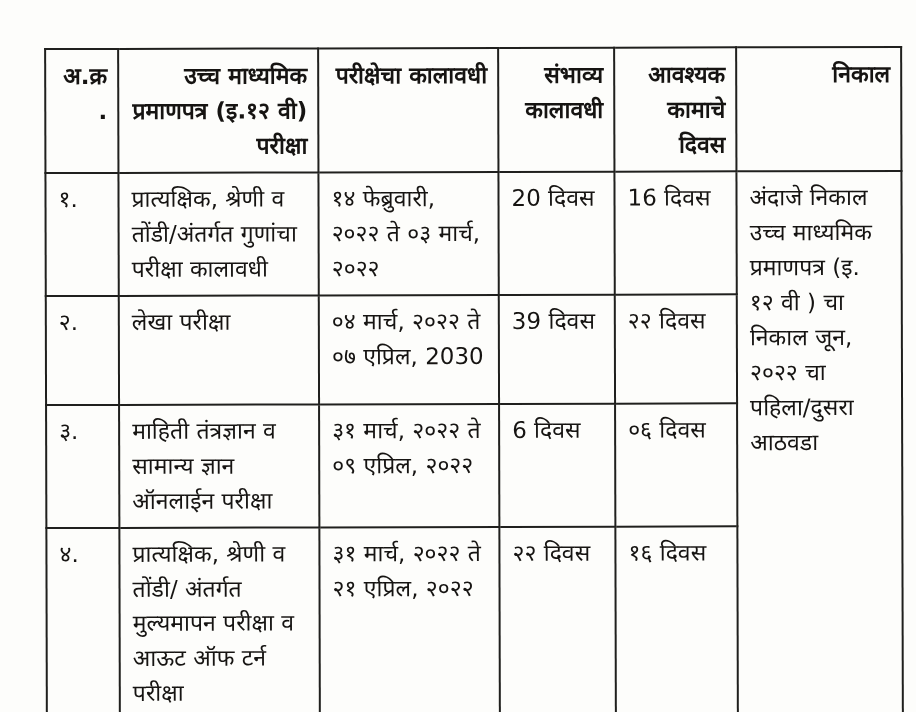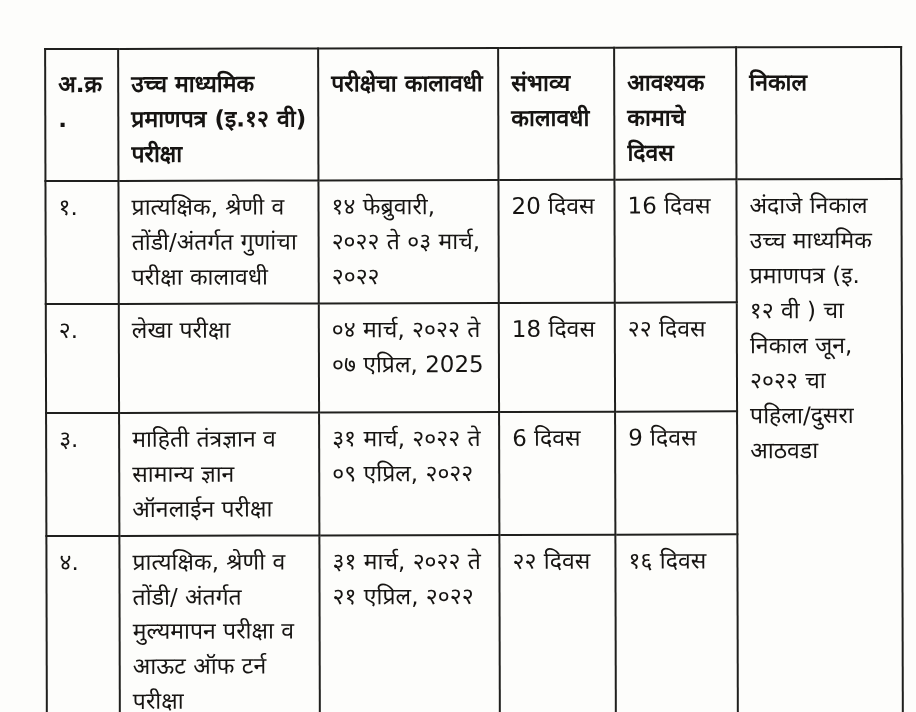--- a/index.html
+++ b/index.html
@@ -26,22 +26,22 @@
   table.schedule th, table.schedule td {
     border: 2.5px solid #20201e;
     vertical-align: top;
     font-size: 23px;
     line-height: 1.52;
     padding: 8px 10px 8px 12px;
     word-wrap: break-word;
   }
   table.schedule th {
     font-weight: bold;
-    text-align: left;
-    padding-top: 17px;
+    text-align: right;
+    padding-top: 9px;
   }
   th.col-sr  { width: 73px;  text-align: left; padding-left: 12px; }
   th.col-exam { width: 200px; border-radius: 30px; }
   th.col-period { width: 180px; }
   th.col-probable { width: 116px; margin-top: 28px; }
   th.col-days { width: 122px; border-radius: 20px; }
   th.col-result { width: 165px; text-align: center; }
   tr.head-row { height: 110px; }
   tr.row-1 { height: 120px; }
   tr.row-2 { height: 109px; }
@@ -70,30 +70,30 @@
         <td class="cell-sr">१.</td>
         <td>प्रात्यक्षिक, श्रेणी व तोंडी/अंतर्गत गुणांचा परीक्षा कालावधी</td>
         <td>१४ फेब्रुवारी, २०२२ ते ०३ मार्च, २०२२</td>
         <td>20 दिवस</td>
         <td>16 दिवस</td>
         <td class="cell-result" rowspan="4">अंदाजे निकाल उच्च माध्यमिक प्रमाणपत्र (इ. १२ वी ) चा निकाल जून, २०२२ चा पहिला/दुसरा आठवडा</td>
       </tr>
       <tr class="row-2">
         <td class="cell-sr">२.</td>
         <td>लेखा परीक्षा</td>
-        <td>०४ मार्च, २०२२ ते ०७ एप्रिल, 2025</td>
-        <td>18 दिवस</td>
+        <td>०४ मार्च, २०२२ ते ०७ एप्रिल, 2030</td>
+        <td>39 दिवस</td>
         <td>२२ दिवस</td>
       </tr>
       <tr class="row-3">
         <td class="cell-sr">३.</td>
         <td>माहिती तंत्रज्ञान व सामान्य ज्ञान ऑनलाईन परीक्षा</td>
         <td>३१ मार्च, २०२२ ते ०९ एप्रिल, २०२२</td>
         <td>6 दिवस</td>
-        <td>9 दिवस</td>
+        <td>०६ दिवस</td>
       </tr>
       <tr class="row-4">
         <td class="cell-sr">४.</td>
         <td>प्रात्यक्षिक, श्रेणी व तोंडी/ अंतर्गत मुल्यमापन परीक्षा व आऊट ऑफ टर्न परीक्षा</td>
         <td>३१ मार्च, २०२२ ते २१ एप्रिल, २०२२</td>
         <td>२२ दिवस</td>
         <td>१६ दिवस</td>
       </tr>
     </tbody>
   </table>

